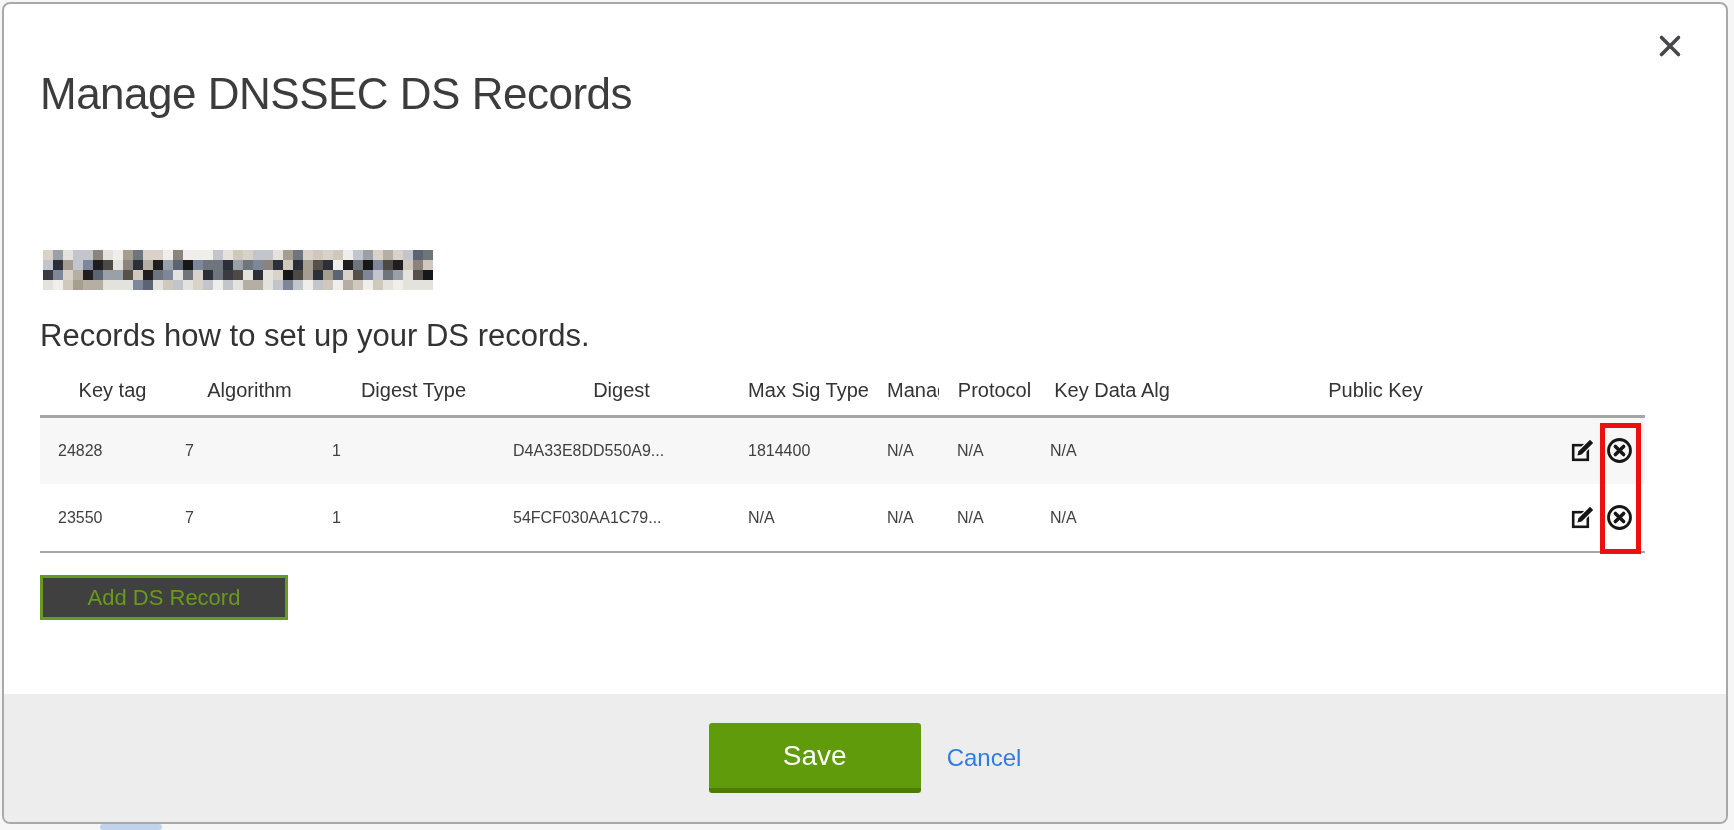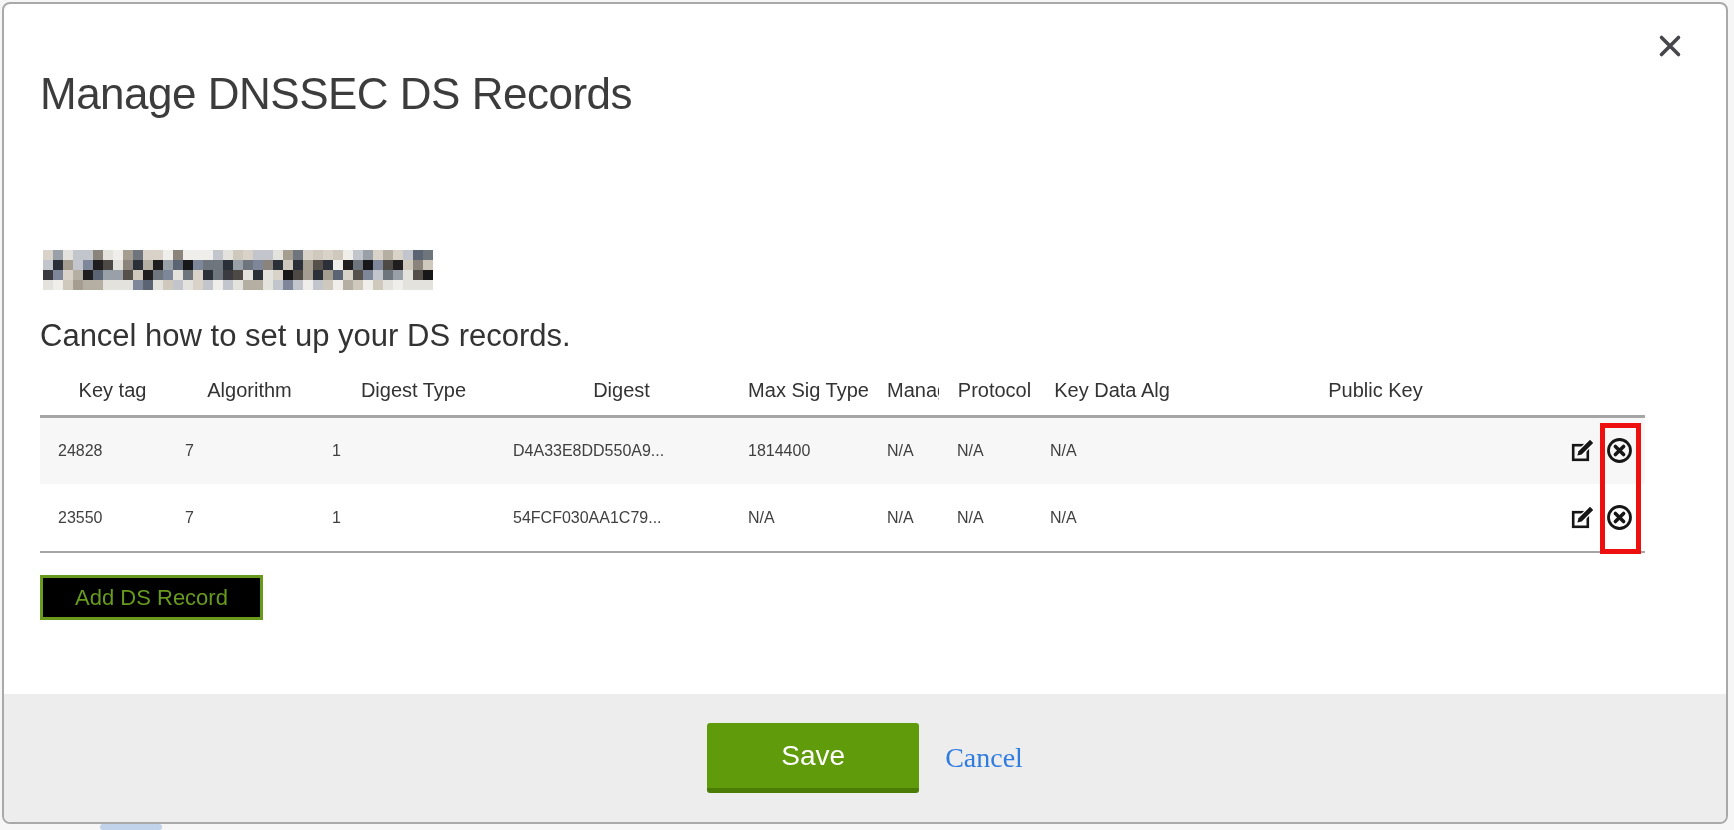--- a/index.html
+++ b/index.html
@@ -58,22 +58,22 @@
     display: inline-flex; align-items: center; vertical-align: middle;
   }
   .icon-btn + .icon-btn { margin-left: 7px; }
   .annotation-box {
     position: absolute; left: 1596px; top: 419px; width: 41px; height: 131px;
     border: 5px solid var(--annotation-red, #ee0f0f);
     pointer-events: none; z-index: 5;
   }
   .add-btn {
     position: absolute; left: 36px; top: 571px;
-    width: 223px; height: 45px;
-    background: #000000;
+    width: 248px; height: 45px;
+    background: #404040;
     border: 3px solid var(--accent-green, #679a1d);
     color: var(--accent-green, #679a1d);
     font-family: "Liberation Sans", sans-serif;
     font-size: 22px; cursor: pointer;
   }
   .footer {
     position: absolute; left: 0; right: 0; bottom: 0; height: 128px;
     background: var(--footer-bg, #ededed);
     display: flex; align-items: center; justify-content: center; gap: 26px;
   }
@@ -82,22 +82,22 @@
     background: var(--save-green, #5f9b0b);
     border: none;
     border-bottom: 5px solid var(--save-green-dark, #4b7d06);
     border-radius: 3px;
     color: #fff; font-family: "Liberation Sans", sans-serif;
     font-size: 28px; cursor: pointer;
   }
   .cancel-link {
     background: none; border: none; cursor: pointer;
     color: var(--link-blue, #2e7ce0);
-    font-family: Liberation Serif, serif;
-    font-size: 28px;
+    font-family: Liberation Sans, sans-serif;
+    font-size: 24px;
   }
   .page-smudge {
     position: absolute; left: 100px; bottom: 0; width: 62px; height: 6px;
     background: #aec7e6; opacity: .75; border-radius: 3px;
   }
 </style>
 </head>
 <body>
 
 <div class="modal">
@@ -264,21 +264,21 @@
         <rect x="320" y="30" width="10" height="10" fill="#efeeea"></rect>
         <rect x="330" y="30" width="10" height="10" fill="#cfc8bd"></rect>
         <rect x="340" y="30" width="10" height="10" fill="#e4e2dd"></rect>
         <rect x="350" y="30" width="10" height="10" fill="#efeeea"></rect>
         <rect x="360" y="30" width="10" height="10" fill="#e4e2dd"></rect>
         <rect x="370" y="30" width="10" height="10" fill="#e4e2dd"></rect>
         <rect x="380" y="30" width="10" height="10" fill="#e4e2dd"></rect>
       </svg>
   </div>
 
-  <div class="instruction">Cancel how to set up your DS records.</div>
+  <div class="instruction">Records how to set up your DS records.</div>
 
   <div class="table-wrap">
     <table>
       <colgroup>
         <col class="c0">
           <col class="c1">
           <col class="c2">
           <col class="c3">
           <col class="c4">
         <col class="c5">

